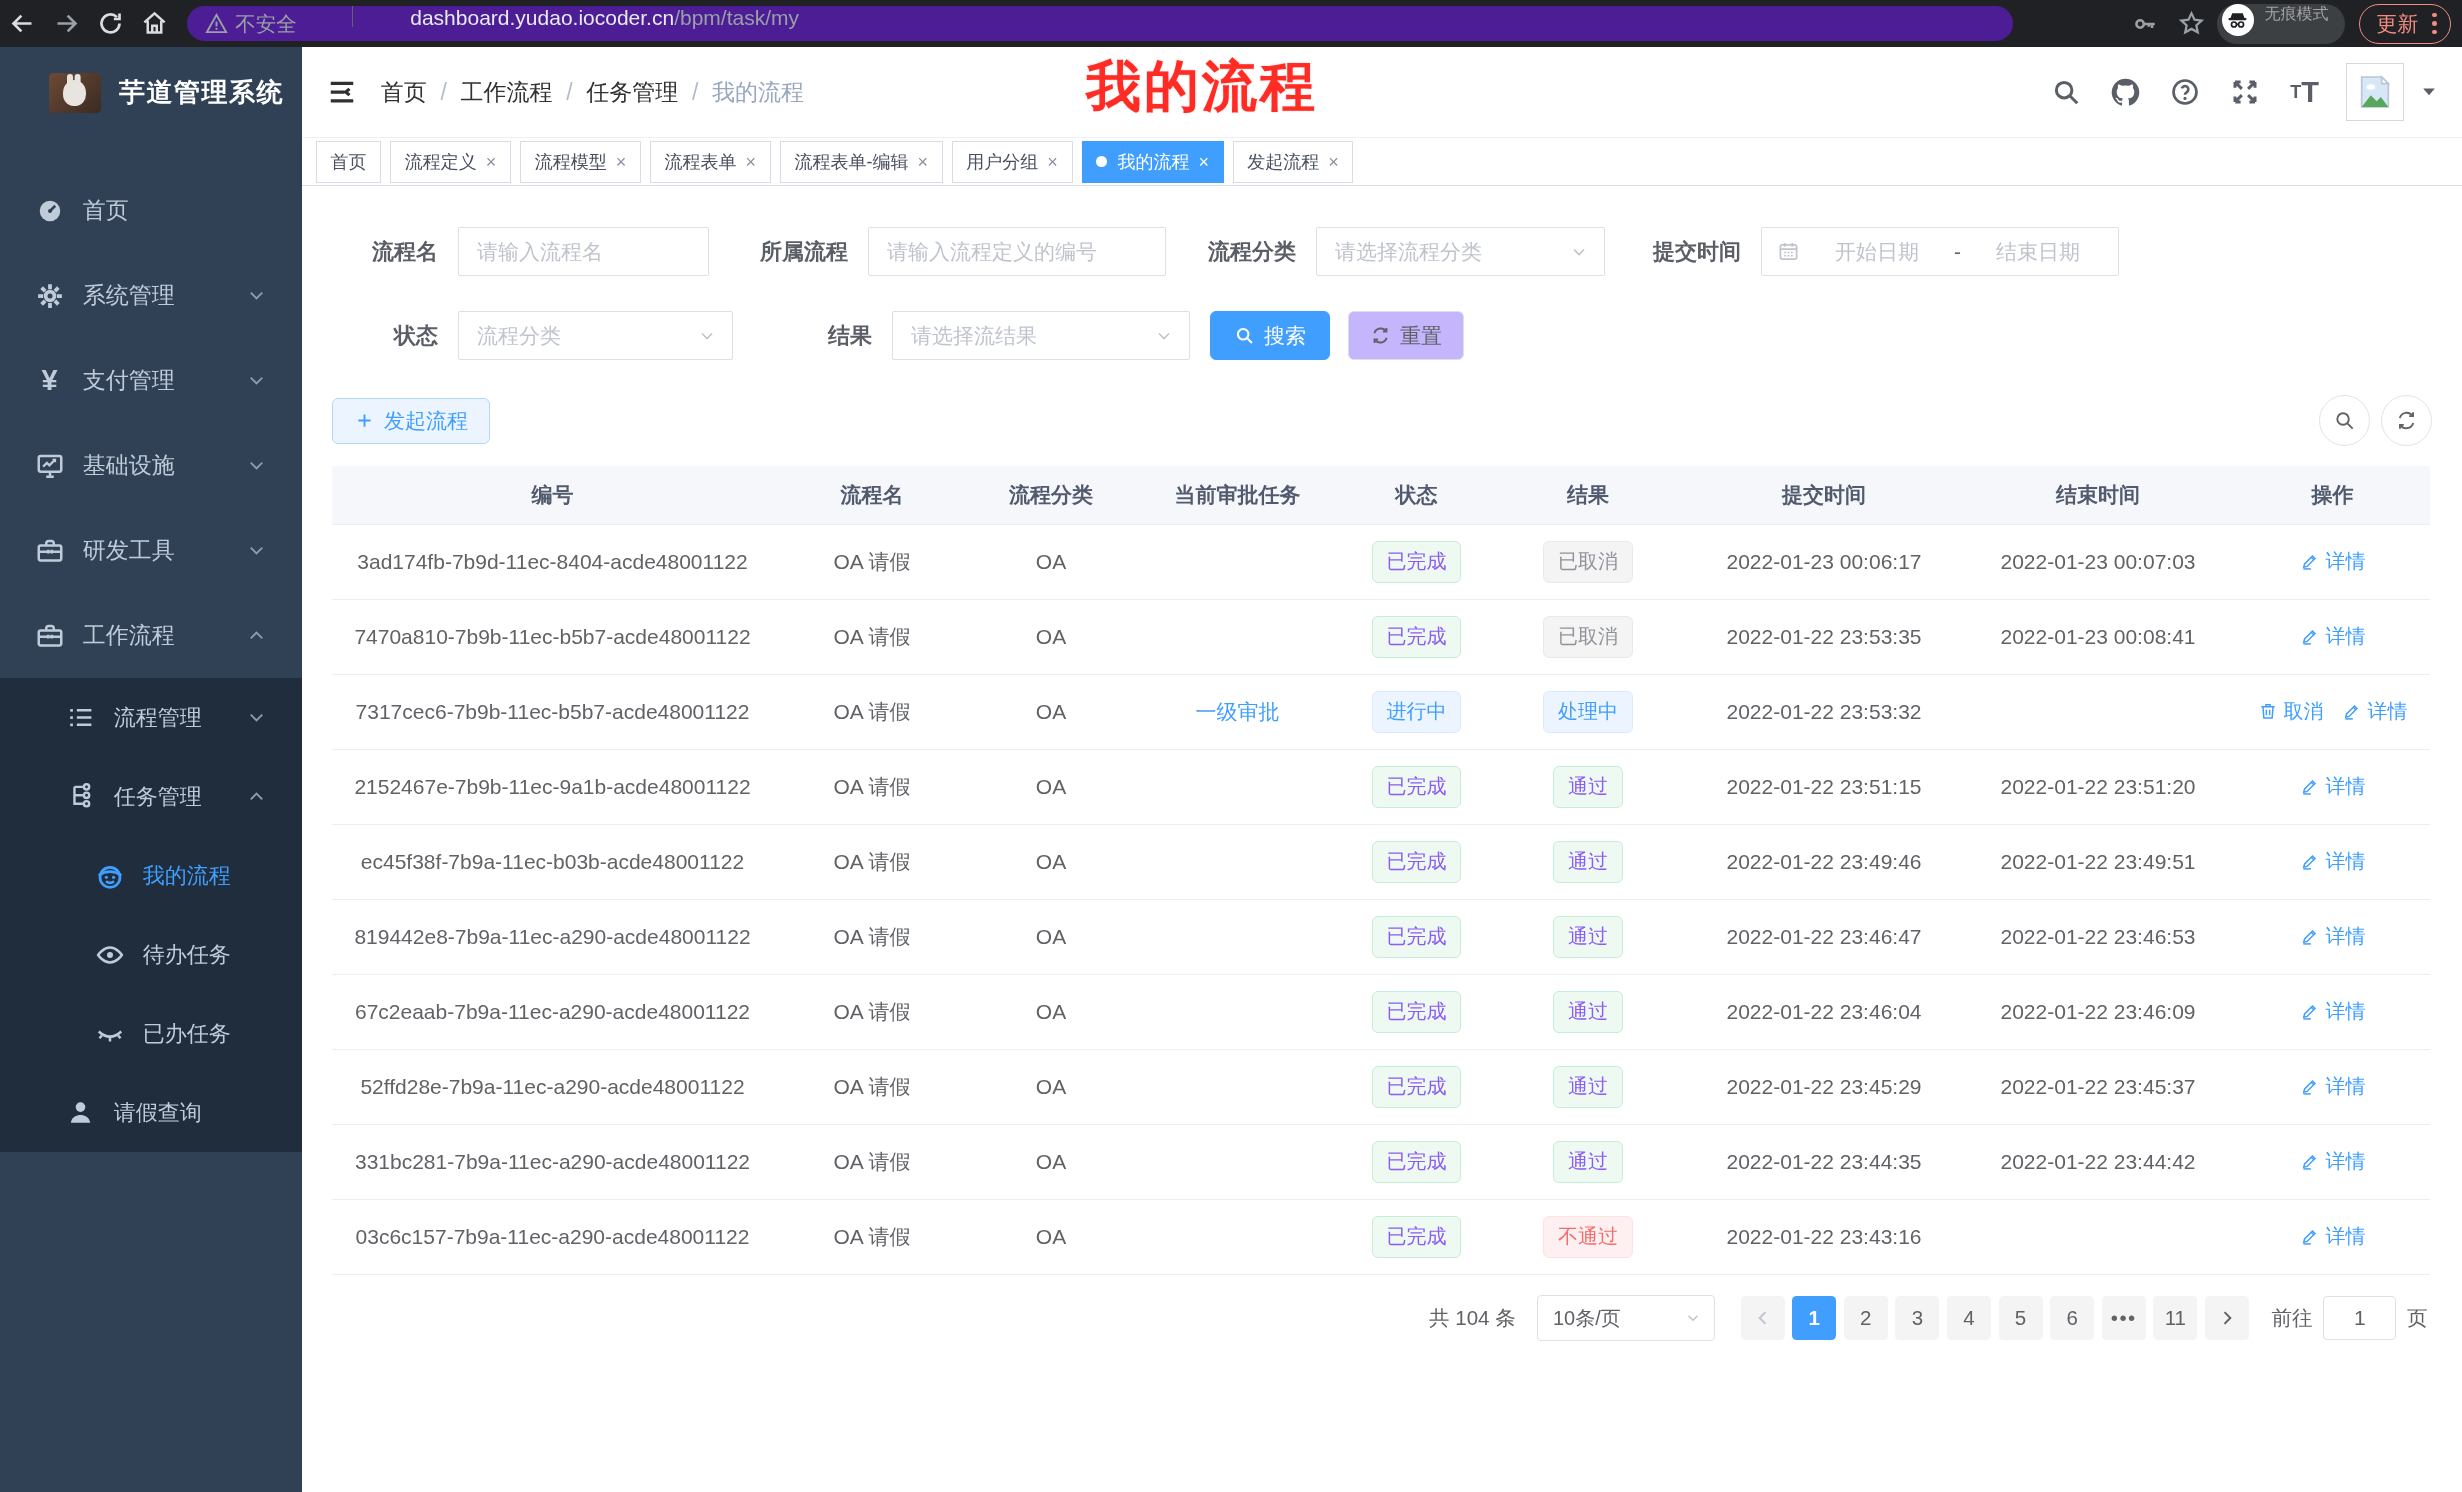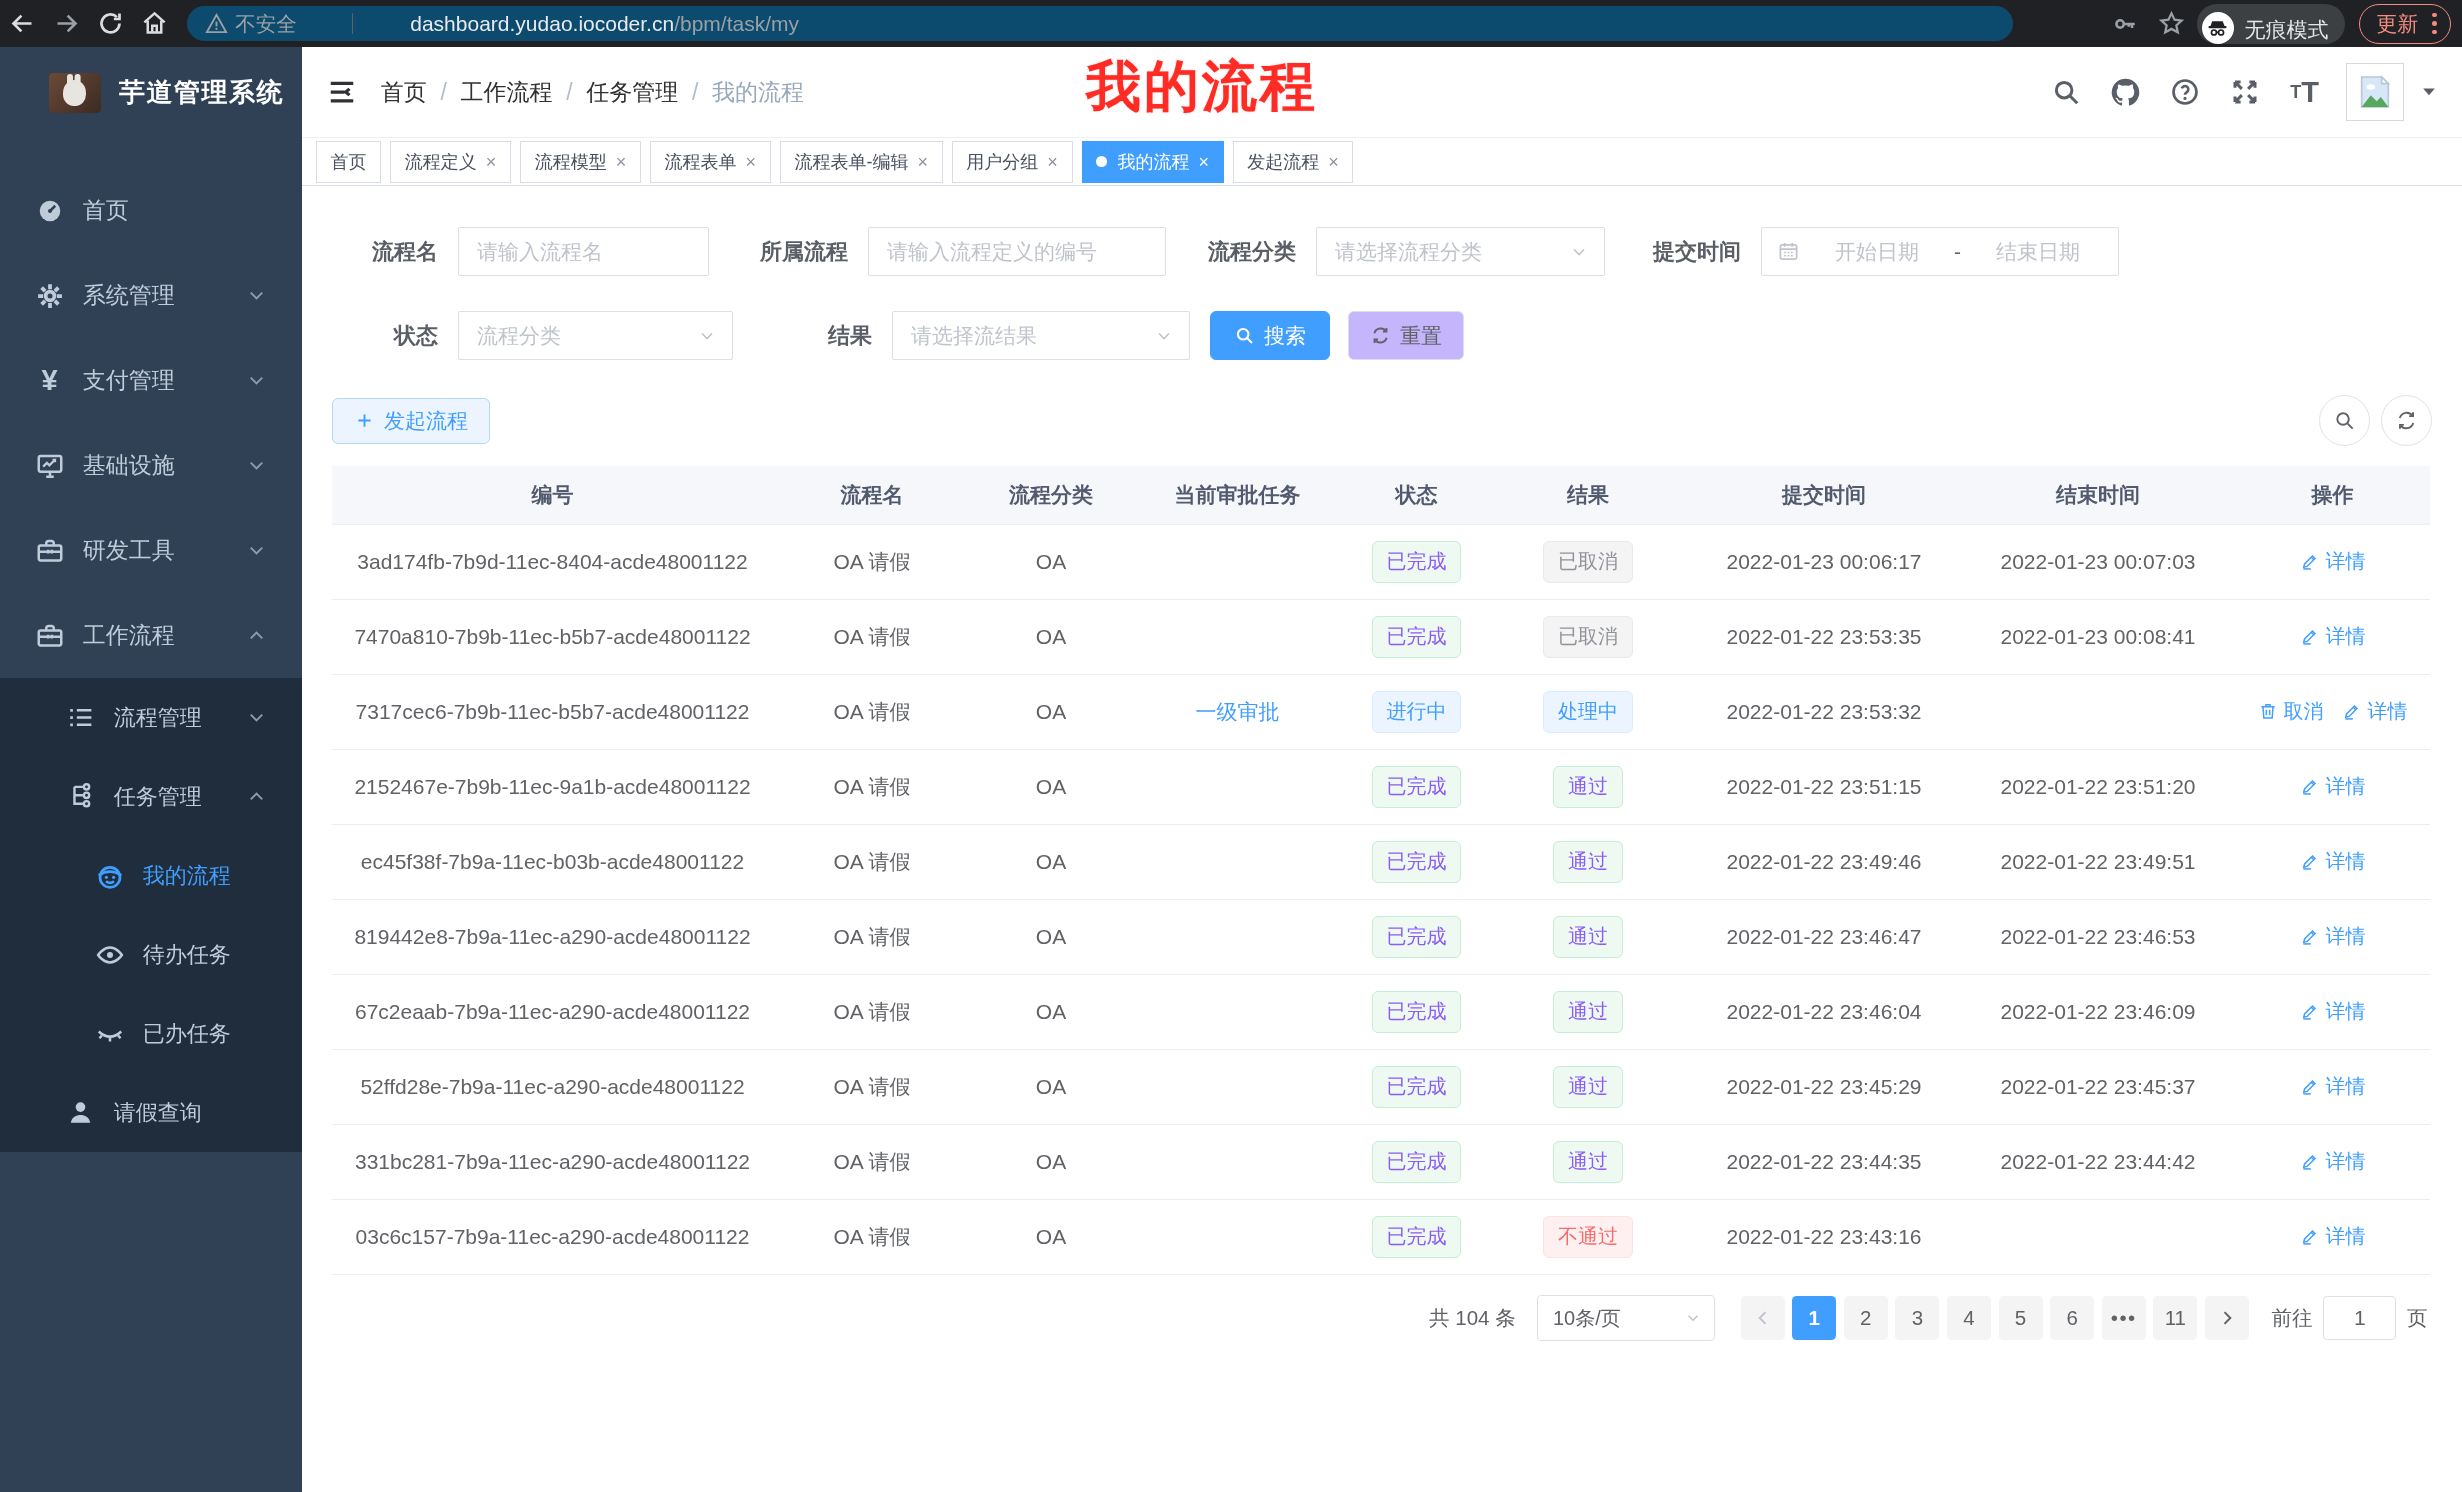--- a/index.html
+++ b/index.html
@@ -8,28 +8,28 @@
     font-family:"Liberation Sans","DejaVu Sans",sans-serif;
     background:#fff;-webkit-font-smoothing:antialiased;
   }
   .icon{display:inline-flex;align-items:center;justify-content:center;flex:0 0 auto;}
   .icon svg{display:block;}
 
   
   .chrome{position:absolute;left:0;top:0;width:2462px;height:47px;background:#202124;display:flex;align-items:center;z-index:50;}
   .chrome .navbtn{width:44px;height:44px;display:flex;align-items:center;justify-content:center;color:#dadce0;}
   .chrome .navbtn.dim{color:#9aa0a6;}
-  .addr{flex:0 0 auto;width:1826px;height:35px;margin-left:10.7px;background:#0c4a6e;border-radius:17.5px;display:flex;align-items:center;color:#9aa0a6;gap:42px;}
+  .addr{flex:0 0 auto;width:1826px;height:35px;margin-left:10.7px;background:#4c1d95;border-radius:17.5px;display:flex;color:#9aa0a6;gap:42px;}
   .addr .sec{display:flex;align-items:center;gap:7.6px;padding:0 13.7px 0 18px;font-size:20.5px;color:#9aa0a6;}
   .addr .divider{width:0.8px;height:21px;background:#5f6368;margin-right:15px;}
   .addr .url{font-size:21px;color:#e8eaed;}
   .addr .url .path{color:#9aa0a6;}
   .chrome-right{display:flex;align-items:center;margin-left:auto;padding-right:10.7px;gap:6px;}
   .chrome-right .cicon{width:40px;height:40px;display:flex;align-items:center;justify-content:center;color:#9aa0a6;}
-  .incog{display:flex;align-items:flex-end;gap:10.7px;background:#3c4043;border-radius:21px;height:40px;padding:0 16.7px 0 4.6px;color:#e5e5e5;font-size:21px;}
+  .incog{display:flex;align-items:flex-start;gap:10.7px;background:#3c4043;border-radius:21px;height:40px;padding:0 16.7px 0 4.6px;color:#a3a3a3;font-size:16px;}
   .incog .circ{width:32px;height:32px;border-radius:50%;background:#fff;display:flex;align-items:center;justify-content:center;}
   .updatepill{display:flex;align-items:center;gap:13.7px;border:1.5px solid #f28b82;border-radius:21px;height:38px;padding:0 13.7px 0 16.7px;color:#f28b82;font-size:21px;margin-left:7.6px;}
   .updatepill .dots{display:flex;flex-direction:column;gap:3.8px;}
   .updatepill .dots i{width:4.6px;height:4.6px;border-radius:50%;background:#f28b82;}
 
   
   .app{position:absolute;left:0;top:47px;width:2462px;height:1446px;display:flex;}
   .sidebar{width:302px;flex:0 0 302px;background:#304156;height:100%;overflow:hidden;}
   .logo-row{display:flex;align-items:center;height:91px;padding-left:49px;gap:18px;}
   .logo-img{width:52px;height:40px;border-radius:4.6px;background:linear-gradient(135deg,#6b4a36 0%,#3c2a22 100%);position:relative;overflow:hidden;}

